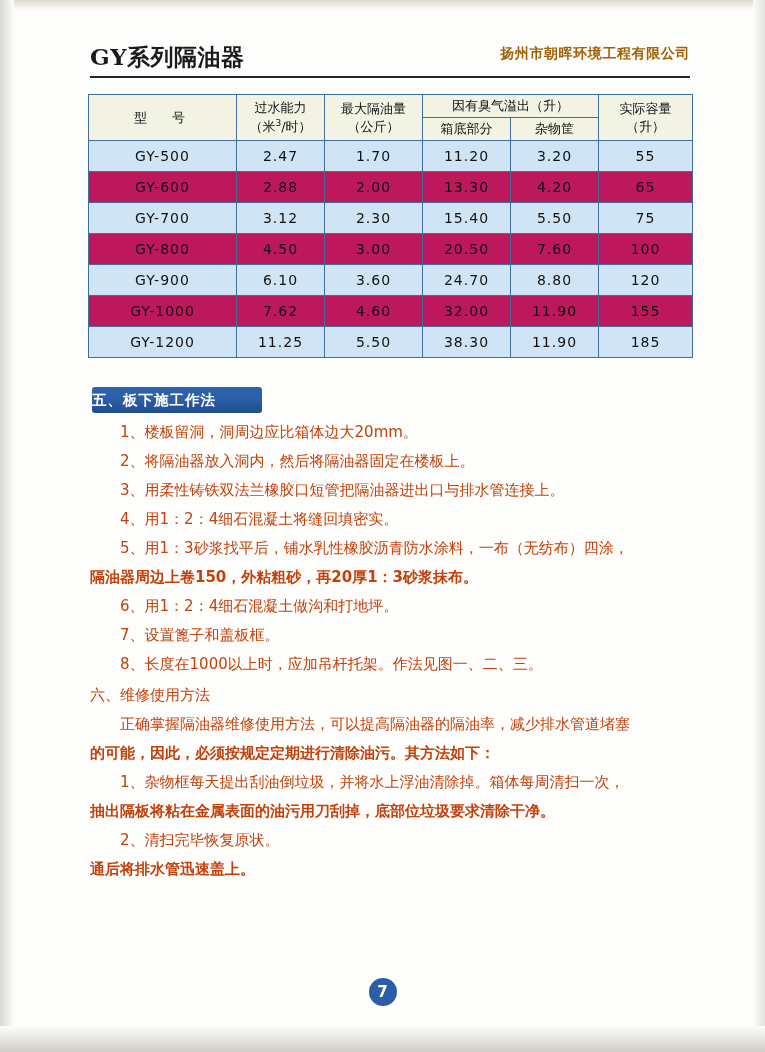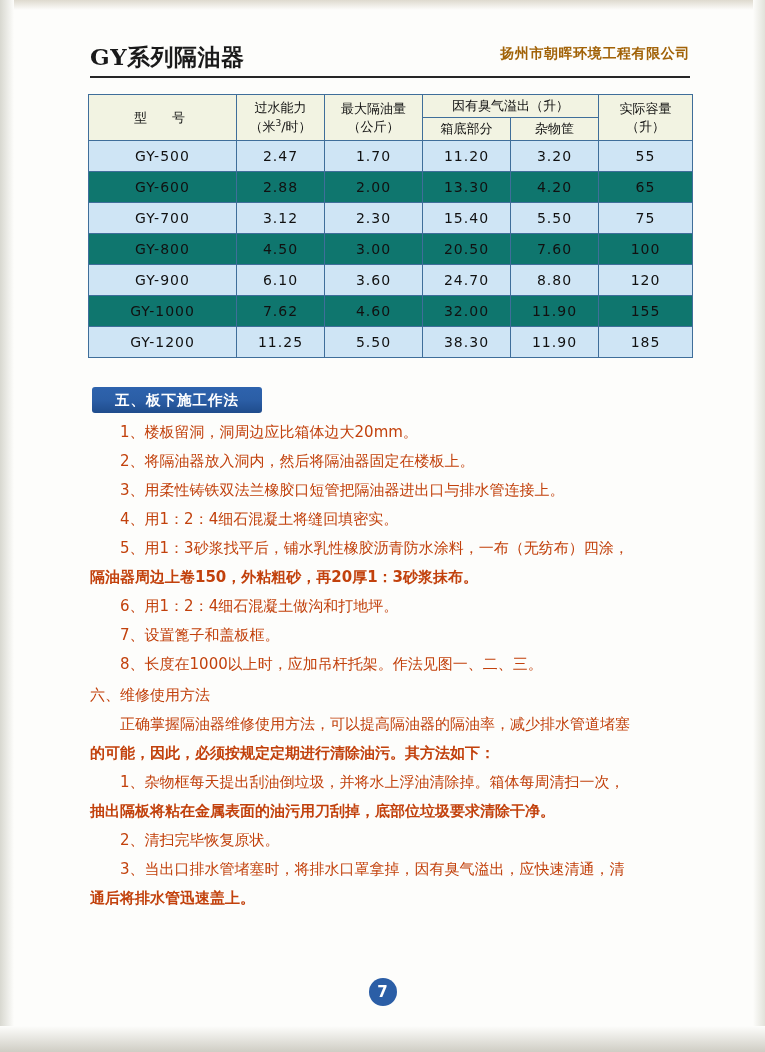--- a/index.html
+++ b/index.html
@@ -106,21 +106,21 @@
   }
   .spec-table td {
     height: 30px;
     font-size: 14px;
     letter-spacing: 1px;
   }
   .spec-table tbody tr.odd td {
     background: #cfe5f5;
   }
   .spec-table tbody tr.even td {
-    background: #0f766e;
+    background: #be185d;
     margin-left: 37px;
   }
   .model-cell {
     letter-spacing: 2px;
   }
   .hdr-title {
     letter-spacing: 6px;
     margin-top: 28px;
   }
   .sup { font-size: 9px; vertical-align: super; }
@@ -132,21 +132,20 @@
     top: 387px;
     width: 170px;
     height: 26px;
     background: linear-gradient(to bottom, #2e63ad 0%, #2b5ea6 50%, #1f4c8c 100%);
     border-radius: 3px;
     color: #ffffff;
     font-size: 14.5px;
     font-weight: bold;
     letter-spacing: 1px;
     line-height: 26px;
-    text-align: center;
     font-family: "DejaVu Sans", "Liberation Sans", sans-serif;
   }
 
   
   .body-block {
     position: absolute;
     left: 28px;
     top: 418px;
     width: 604px;
     font-size: 15px;
@@ -301,19 +300,18 @@
       <p class="p indent0">隔油器周边上卷150，外粘粗砂，再20厚1：3砂浆抹布。</p>
       <p class="p indent1">6、用1：2：4细石混凝土做沟和打地坪。</p>
       <p class="p indent1">7、设置篦子和盖板框。</p>
       <p class="p indent1">8、长度在1000以上时，应加吊杆托架。作法见图一、二、三。</p>
       <p class="p sec-head">六、维修使用方法</p>
       <p class="p indent1">正确掌握隔油器维修使用方法，可以提高隔油器的隔油率，减少排水管道堵塞</p>
       <p class="p indent0">的可能，因此，必须按规定定期进行清除油污。其方法如下：</p>
       <p class="p indent1">1、杂物框每天提出刮油倒垃圾，并将水上浮油清除掉。箱体每周清扫一次，</p>
       <p class="p indent0">抽出隔板将粘在金属表面的油污用刀刮掉，底部位垃圾要求清除干净。</p>
       <p class="p indent1">2、清扫完毕恢复原状。</p>
-      <p class="p indent1">3、当出口排水管堵塞时，将排水口罩拿掉，因有臭气溢出，应快速清通，清</p>
       <p class="p indent0">通后将排水管迅速盖上。</p>
     </div>
   </div>
 
   <div class="pagenum">7</div>
 </div>
 
 </body></html>

